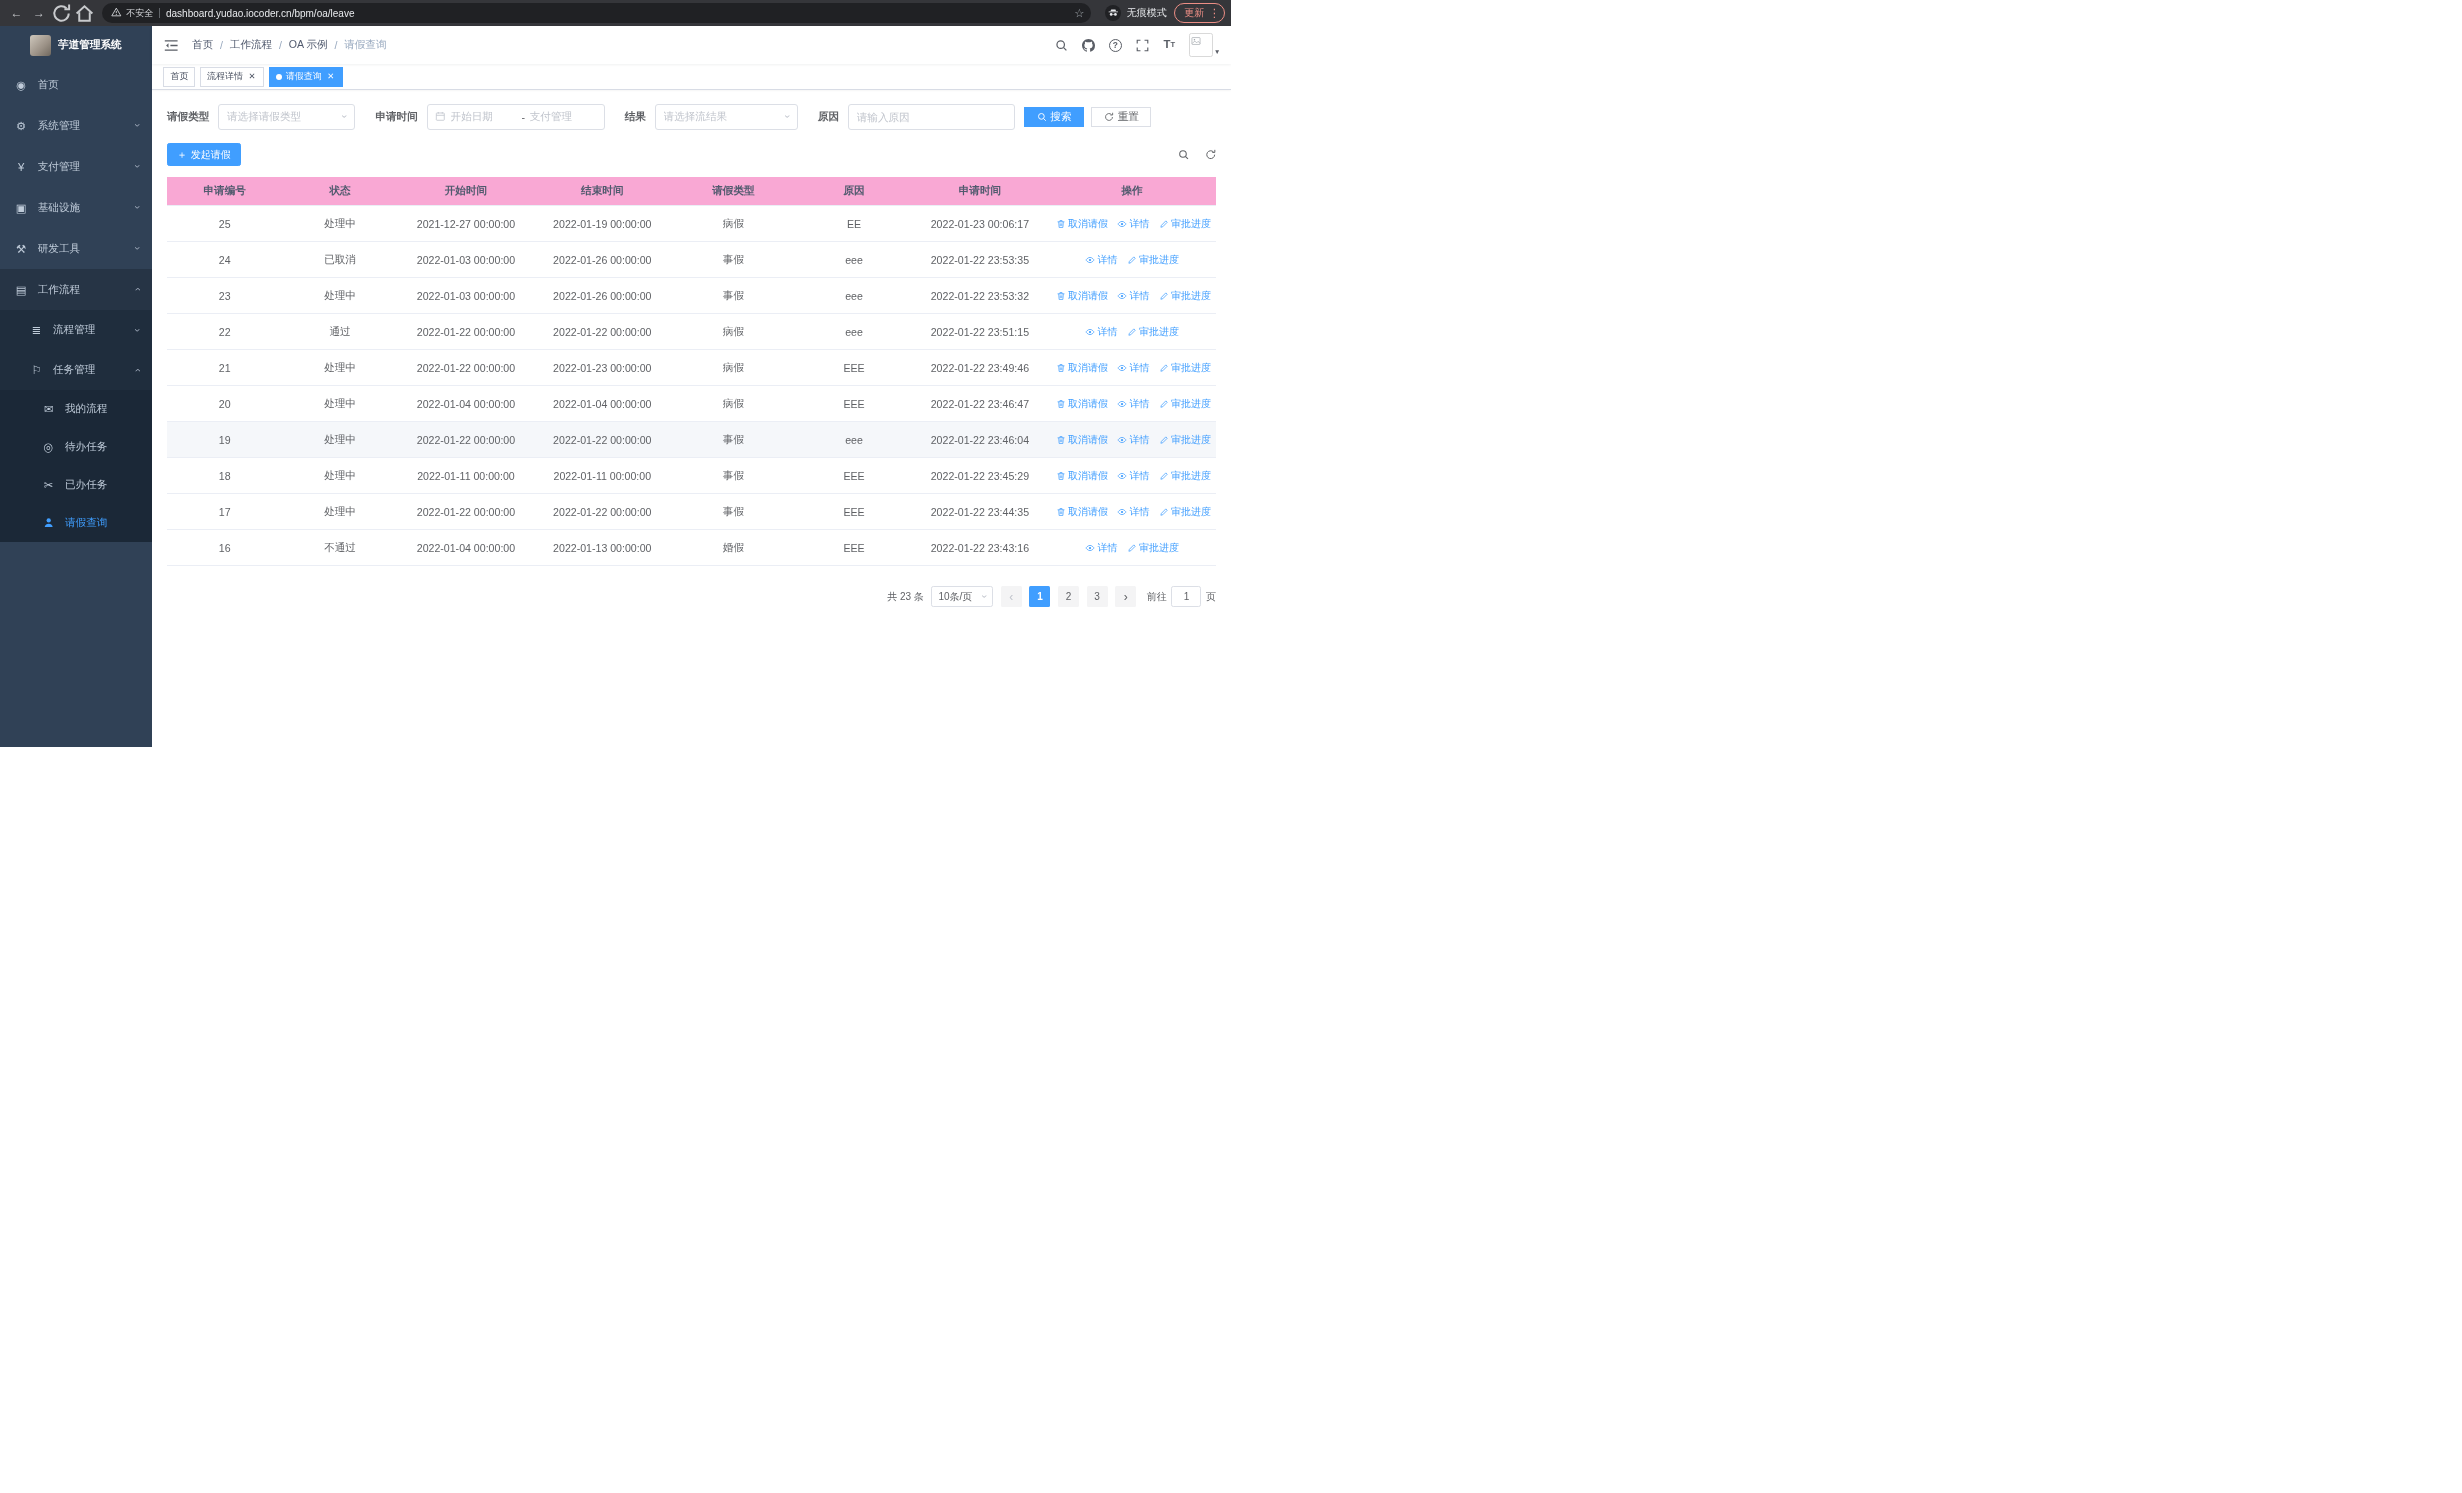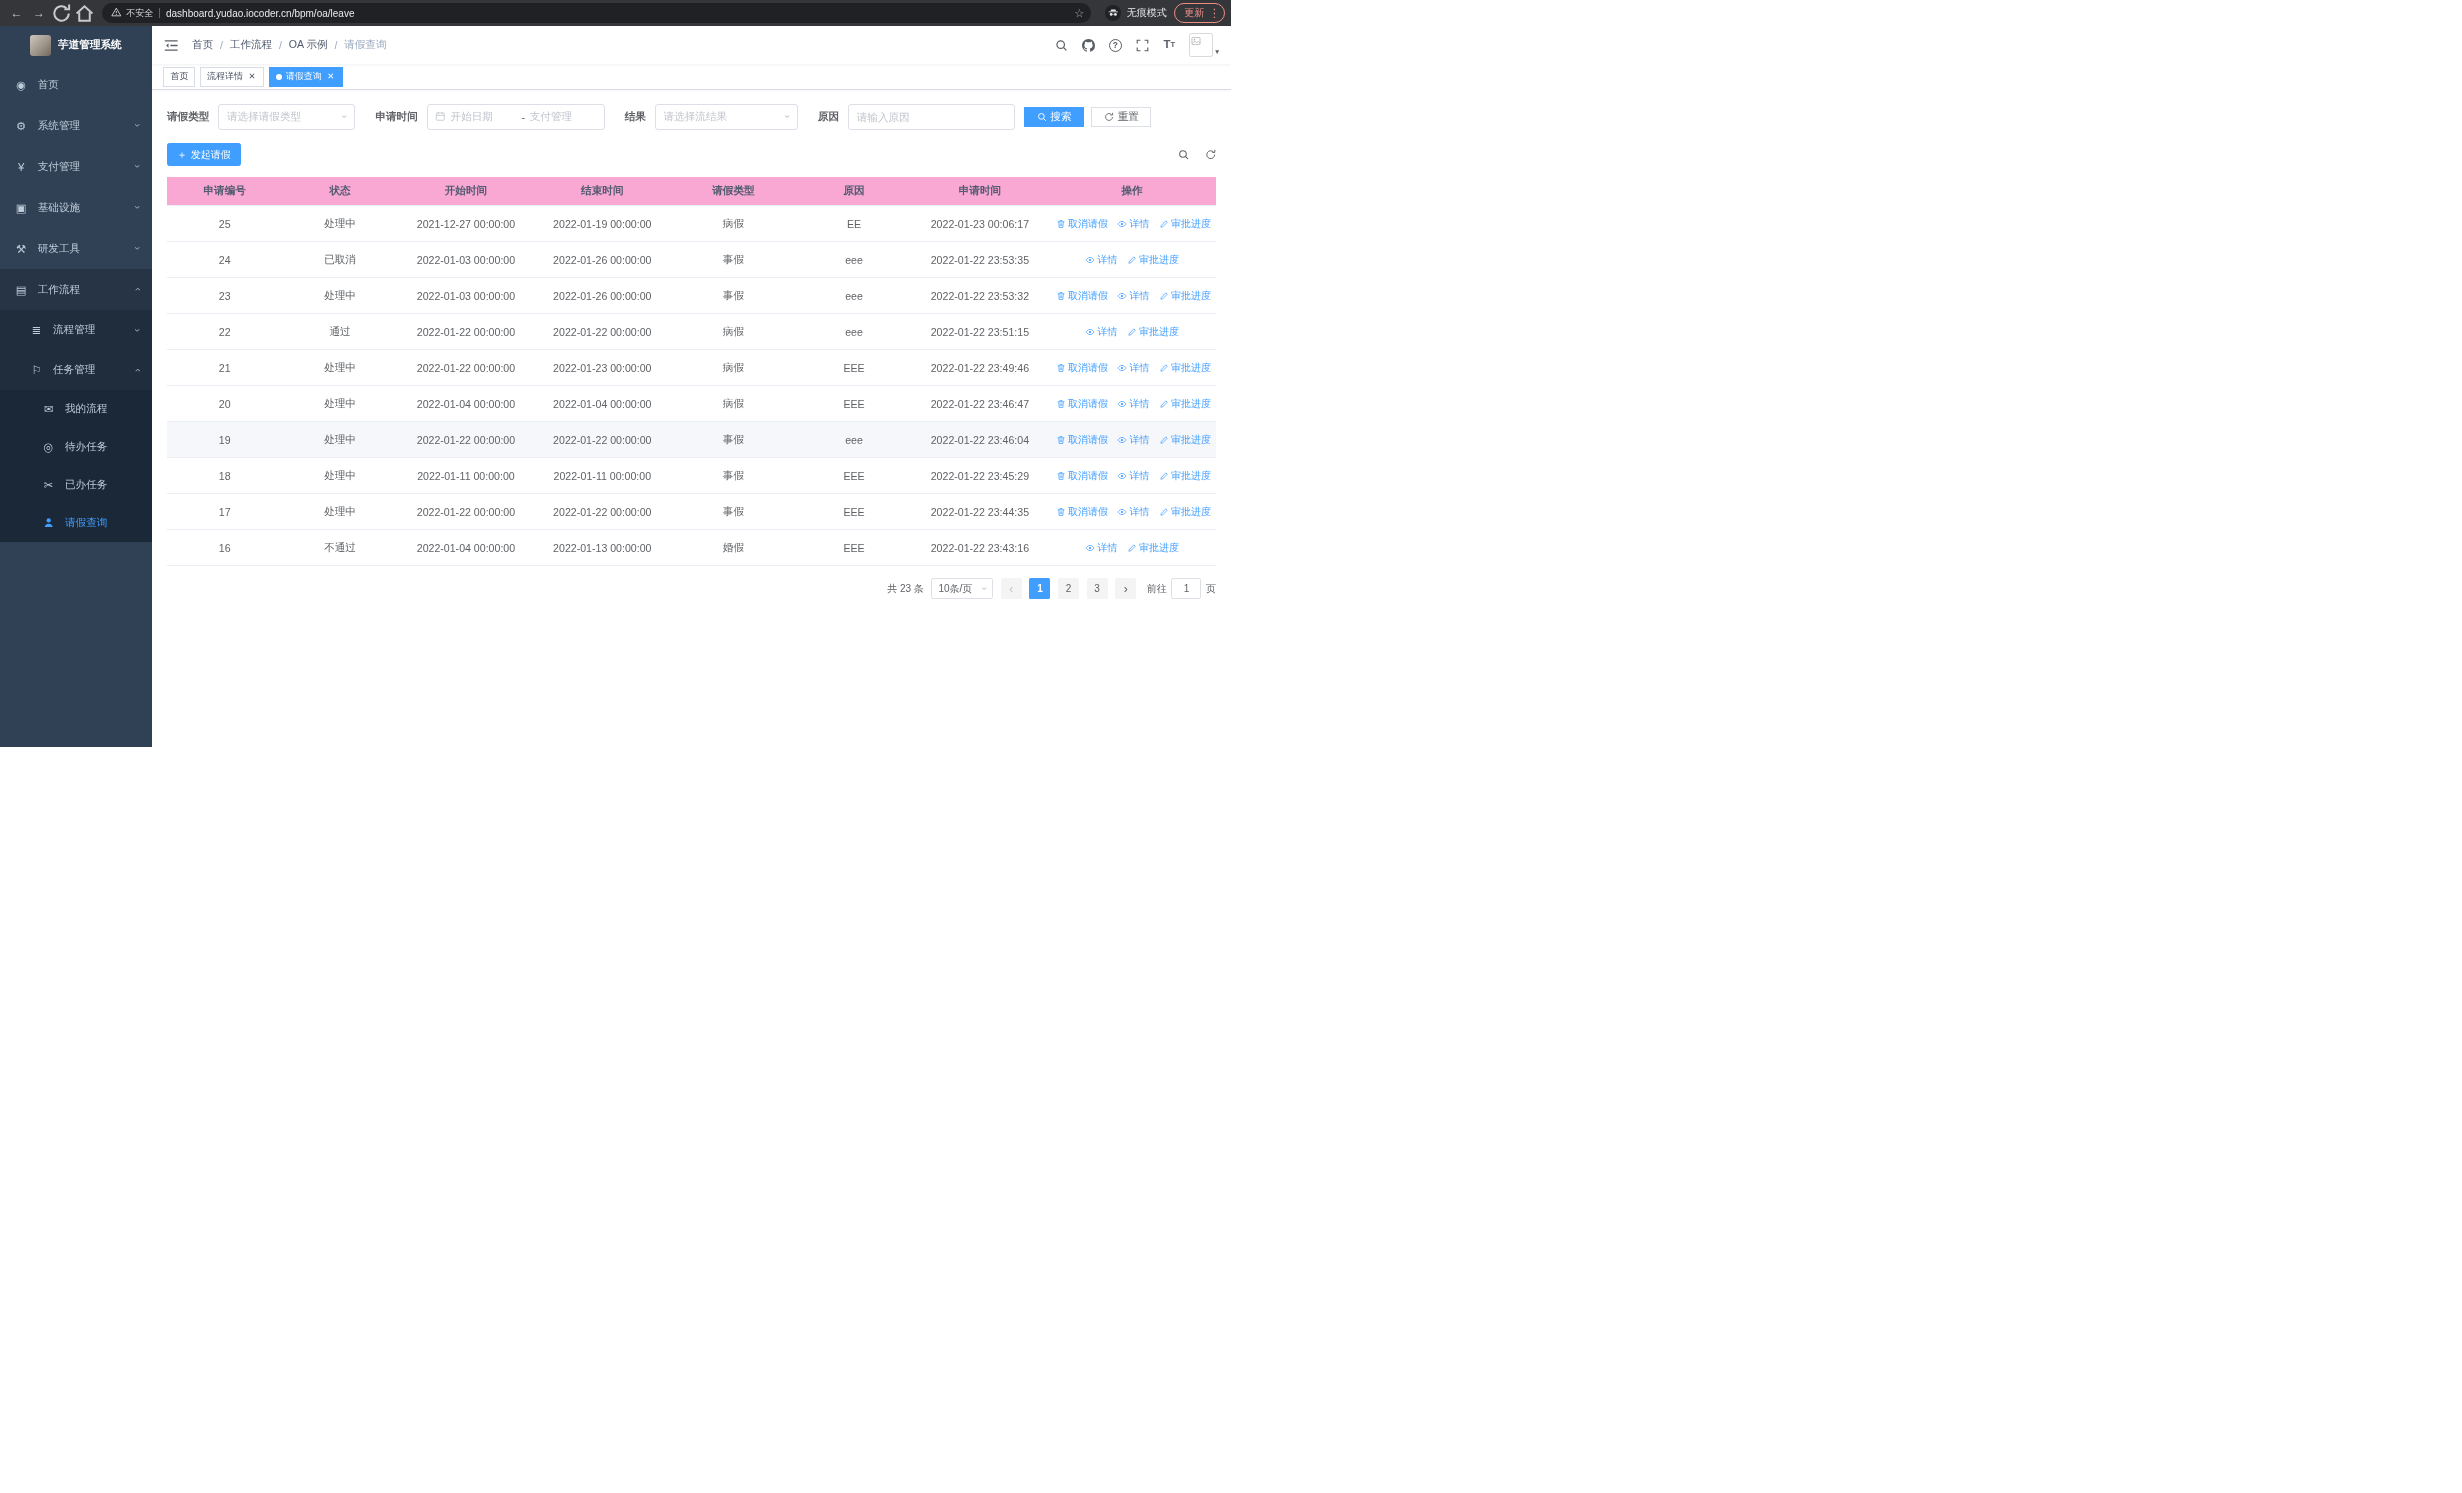--- a/index.html
+++ b/index.html
@@ -104,21 +104,21 @@
   
   table.grid{width:100%;border-collapse:collapse;table-layout:fixed;font-size:10.6px;color:#606266}
   table.grid th{height:29px;background:#f9a8d4;color:#515a6e;font-weight:700;text-align:center;border-bottom:0.8px solid #ebeef5;padding:0 3px;white-space:nowrap}
   table.grid td{height:36px;border-bottom:0.8px solid #ebeef5;text-align:center;padding:0 3px;white-space:nowrap;overflow:hidden}
   tr.row-hover td{background:#f5f7fa}
   td.ops{white-space:nowrap}
   .op{color:#409eff;font-size:10px;display:inline-flex;align-items:center;gap:2.3px;margin:0 4.6px;cursor:pointer;text-decoration:none}
   .op-ic svg{width:10px;height:10px}
 
   
-  .pager{margin-top:12px;display:flex;align-items:center;justify-content:flex-end;gap:7.6px;font-size:10px;color:#606266}
+  .pager{margin-top:20px;display:flex;align-items:center;justify-content:flex-end;gap:7.6px;font-size:10px;color:#606266}
   .pg-total{white-space:nowrap}
   .pg-size{height:21px;border:0.8px solid #dcdfe6;border-radius:2.3px;display:flex;align-items:center;gap:6px;padding:0 6px;cursor:pointer;white-space:nowrap}
   .pg-btn{min-width:21px;height:21px;background:#f4f4f5;border-radius:1.5px;display:flex;align-items:center;justify-content:center;font-size:10px;color:#606266;cursor:pointer;padding:0 3px}
   .pg-btn.disabled{color:#c0c4cc;cursor:default}
   .pg-btn.active{background:#409eff;color:#fff;font-weight:700}
   .pg-arrow{font-size:12px;line-height:1}
   .pg-goto{display:flex;align-items:center;gap:4.6px;margin-left:3px;white-space:nowrap}
   .pg-input{width:30px;height:21px;border:0.8px solid #dcdfe6;border-radius:2.3px;text-align:center;font-size:10px;color:#606266;outline:none;font-family:inherit}
 </style>
 </head>

